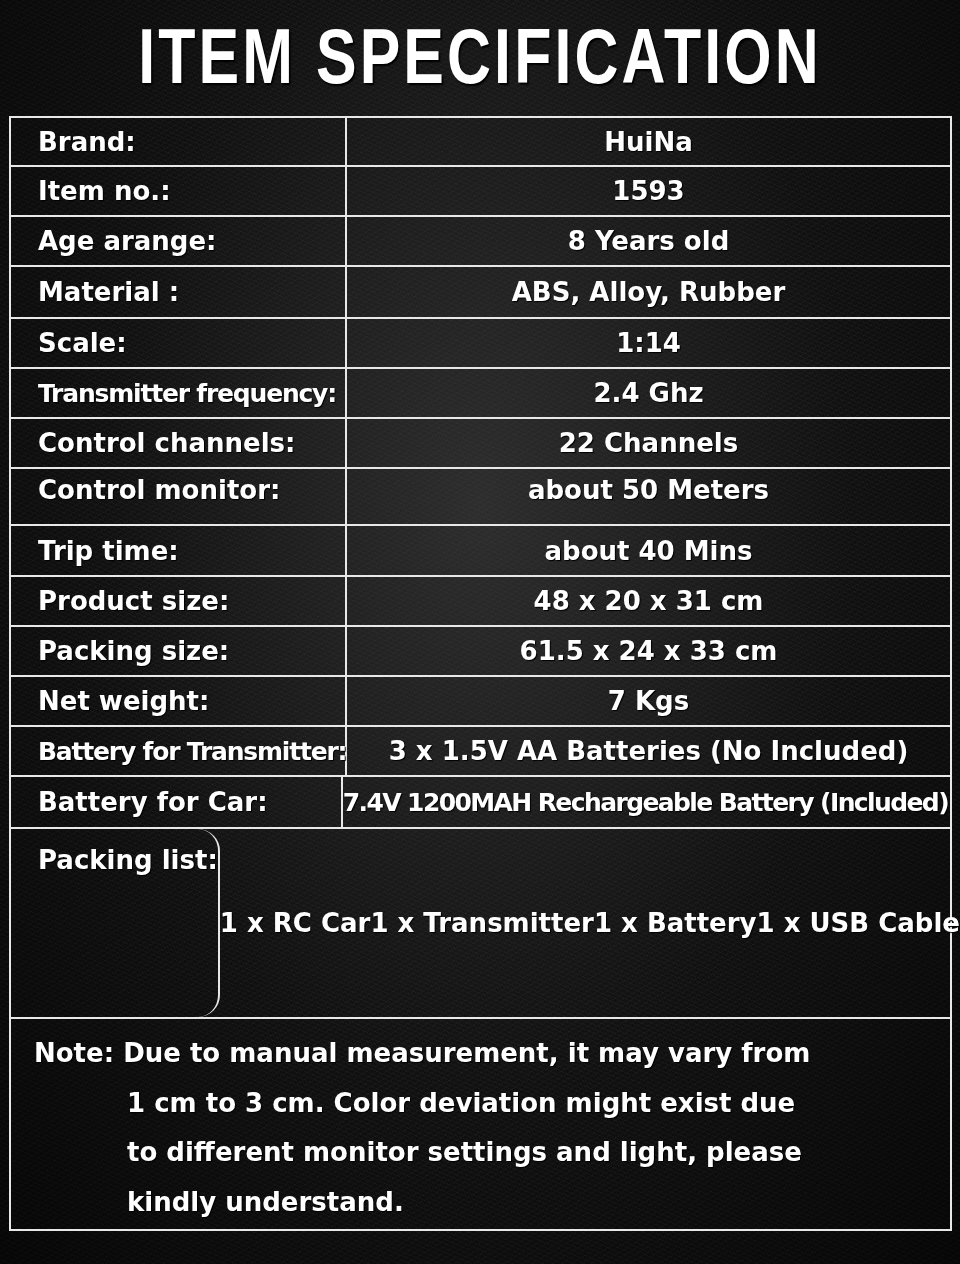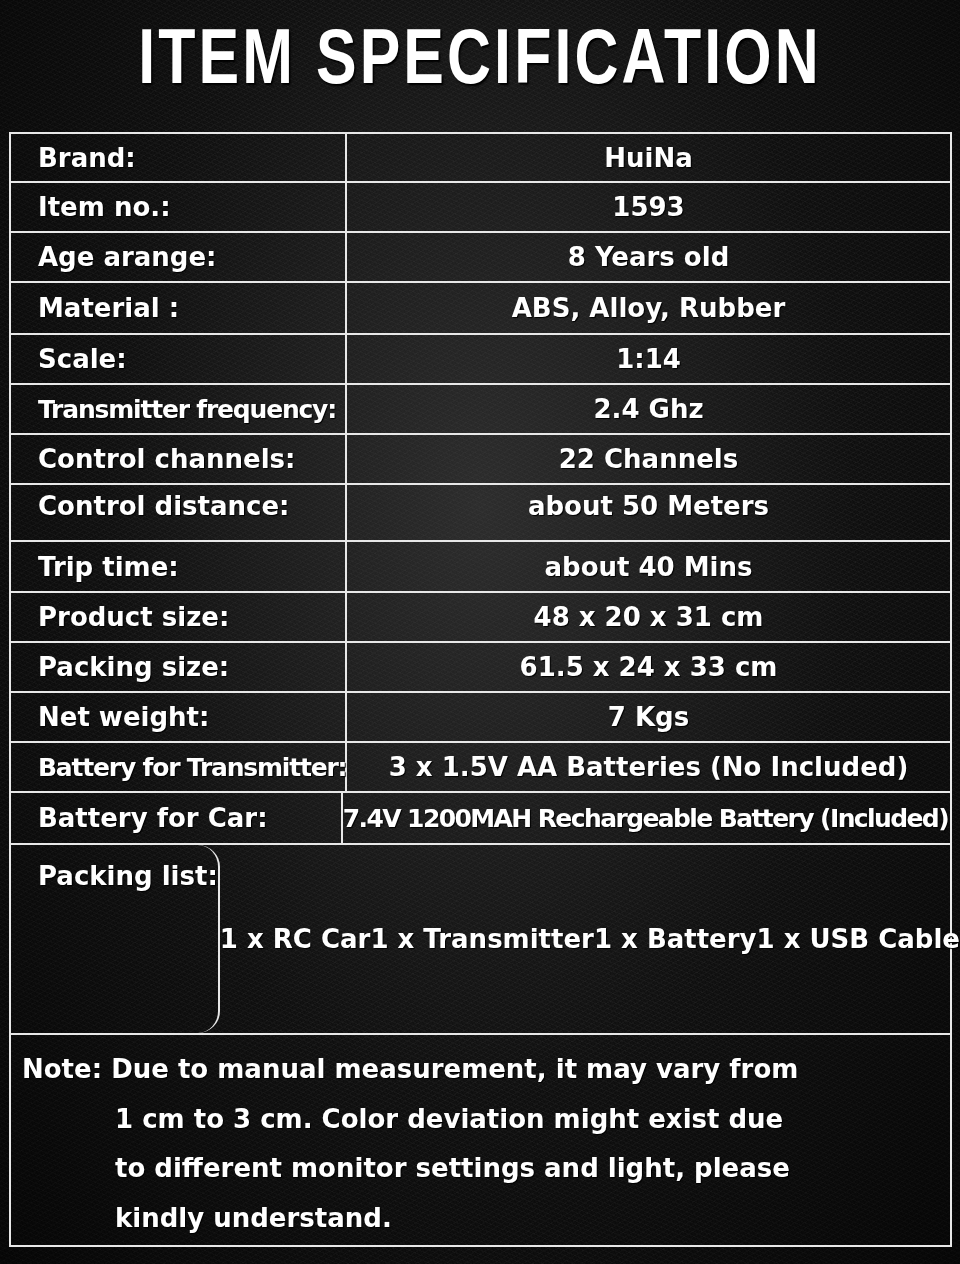--- a/index.html
+++ b/index.html
@@ -15,21 +15,21 @@
     color:#fff;
   }
   .title{
     position:absolute;left:0;top:8px;width:960px;text-align:center;
     font-family:"Liberation Sans","DejaVu Sans",sans-serif;
     font-weight:bold;font-size:78px;line-height:96px;letter-spacing:4px;
     transform:scaleX(0.78);transform-origin:center;
     color:#fff;text-shadow:2px 2px 2px #000;
   }
   .table{
-    position:absolute;left:9px;top:132px;width:943px;
+    position:absolute;left:9px;top:116px;width:943px;
     border:2px solid #e8e8e8;box-sizing:border-box;
   }
   .row{
     display:flex;border-bottom:2px solid #e8e8e8;box-sizing:border-box;
   }
   .cell-label{
     width:336px;border-right:2px solid #e8e8e8;box-sizing:border-box;
     padding-left:27px;font-weight:bold;font-size:26px;
     display:flex;align-items:center;white-space:nowrap;
     text-shadow:1px 1px 1px #000;
@@ -39,21 +39,21 @@
     flex:1;text-align:center;font-weight:bold;font-size:26px;
     display:flex;align-items:center;justify-content:center;white-space:nowrap;
     text-shadow:1px 1px 1px #000;
     border-radius:6px;
   }
   .cell-value.condensed{letter-spacing:-1.6px;font-size:25px;justify-content:flex-end;padding-right:2px;}
   .packing .cell-label{align-items:flex-start;padding-top:16px;border-radius:22px;}
   .packing .cell-value{flex-direction:row;justify-content:space-around;padding:2px 0;}
   .packing .cell-value span{display:block;line-height:48px;}
   .note{
-    padding:10px 0 0 11px;font-weight:bold;font-size:26px;line-height:49.5px;
+    padding:10px 0 0 23px;font-weight:bold;font-size:26px;line-height:49.5px;
     height:210px;box-sizing:border-box;text-shadow:1px 1px 1px #000;
   }
   .note .indent{padding-left:93px;display:block;}
 </style>
 </head>
 <body>
 
 <div class="title">ITEM SPECIFICATION</div>
 
 <div class="table">
@@ -79,21 +79,21 @@
   </div>
   <div class="row" style="height:50px">
     <div class="cell-label condensed">Transmitter frequency:</div>
     <div class="cell-value">2.4 Ghz</div>
   </div>
   <div class="row" style="height:50px">
     <div class="cell-label">Control channels:</div>
     <div class="cell-value">22 Channels</div>
   </div>
   <div class="row" style="height:57px">
-    <div class="cell-label" style="align-items:flex-start;padding-top:6px">Control distance:</div>
+    <div class="cell-label" style="align-items:flex-start;padding-top:6px">Control monitor:</div>
     <div class="cell-value" style="align-items:flex-start;padding-top:6px">about 50 Meters</div>
   </div>
   <div class="row" style="height:51px">
     <div class="cell-label">Trip time:</div>
     <div class="cell-value">about 40 Mins</div>
   </div>
   <div class="row" style="height:50px">
     <div class="cell-label">Product size:</div>
     <div class="cell-value">48 x 20 x 31 cm</div>
   </div>

